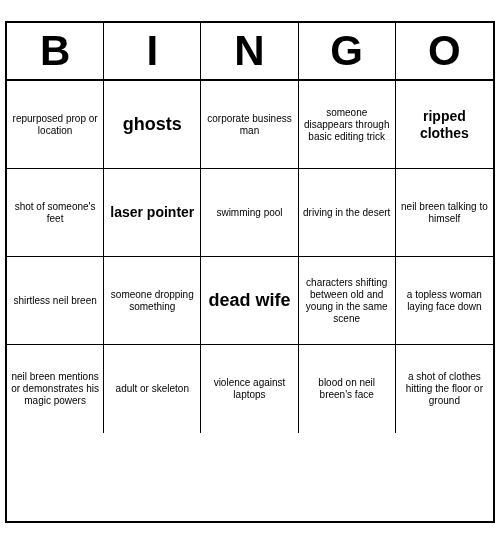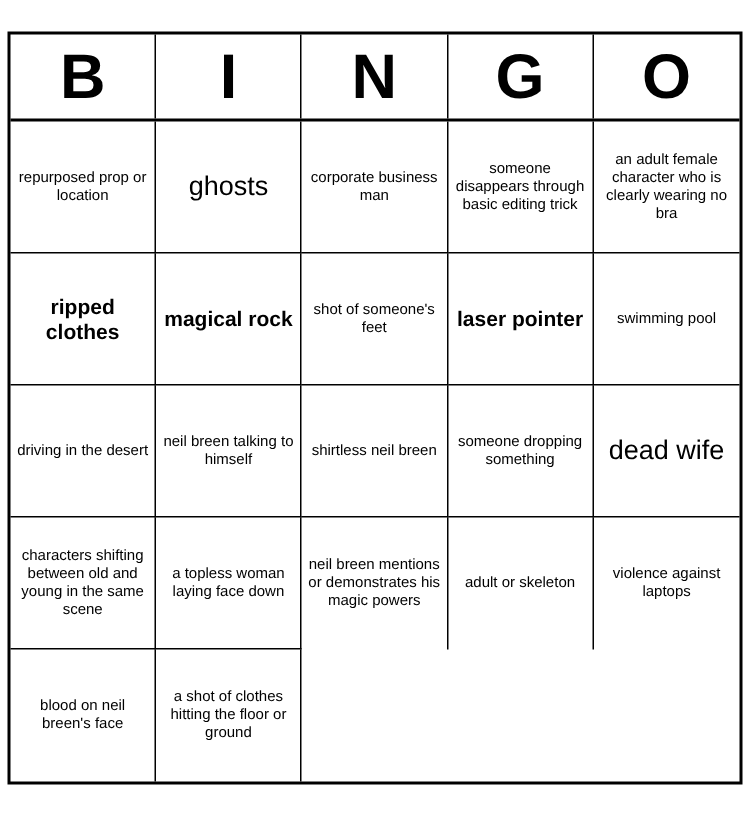--- a/index.html
+++ b/index.html
@@ -54,21 +54,21 @@
       line-height: 1.2;
     }
     .bingo-cell:nth-child(5n) {
       border-right: none;
     }
     .bingo-cell:nth-last-child(-n+5) {
       border-bottom: none;
     }
     .bingo-cell.large-text {
       font-size: 18px;
-      font-weight: normal;
+      font-weight: bold;
     }
     .bingo-cell.medium-text {
       font-size: 14px;
       font-weight: bold;
     }
     .bingo-cell.small-text {
       font-size: 10px;
     }
   </style>
 </head>
@@ -80,23 +80,21 @@
       <div class="bingo-letter">I</div>
       <div class="bingo-letter">N</div>
       <div class="bingo-letter">G</div>
       <div class="bingo-letter">O</div>
     </div>
   <div class="bingo-grid">
   <div class="bingo-cell small-text">repurposed prop or location</div>
       <div class="bingo-cell large-text">ghosts</div>
       <div class="bingo-cell small-text">corporate business man</div>
       <div class="bingo-cell small-text">someone disappears through basic editing trick</div>
-      <div class="bingo-cell small-text">an adult female character who is clearly wearing no bra</div>
       <div class="bingo-cell medium-text">ripped clothes</div>
-      <div class="bingo-cell medium-text">magical rock</div>
       <div class="bingo-cell small-text">shot of someone's feet</div>
       <div class="bingo-cell medium-text">laser pointer</div>
       <div class="bingo-cell small-text">swimming pool</div>
       <div class="bingo-cell small-text">driving in the desert</div>
       <div class="bingo-cell small-text">neil breen talking to himself</div>
       <div class="bingo-cell small-text">shirtless neil breen</div>
       <div class="bingo-cell small-text">someone dropping something</div>
       <div class="bingo-cell large-text">dead wife</div>
       <div class="bingo-cell small-text">characters shifting between old and young in the same scene</div>
       <div class="bingo-cell small-text">a topless woman laying face down</div>

